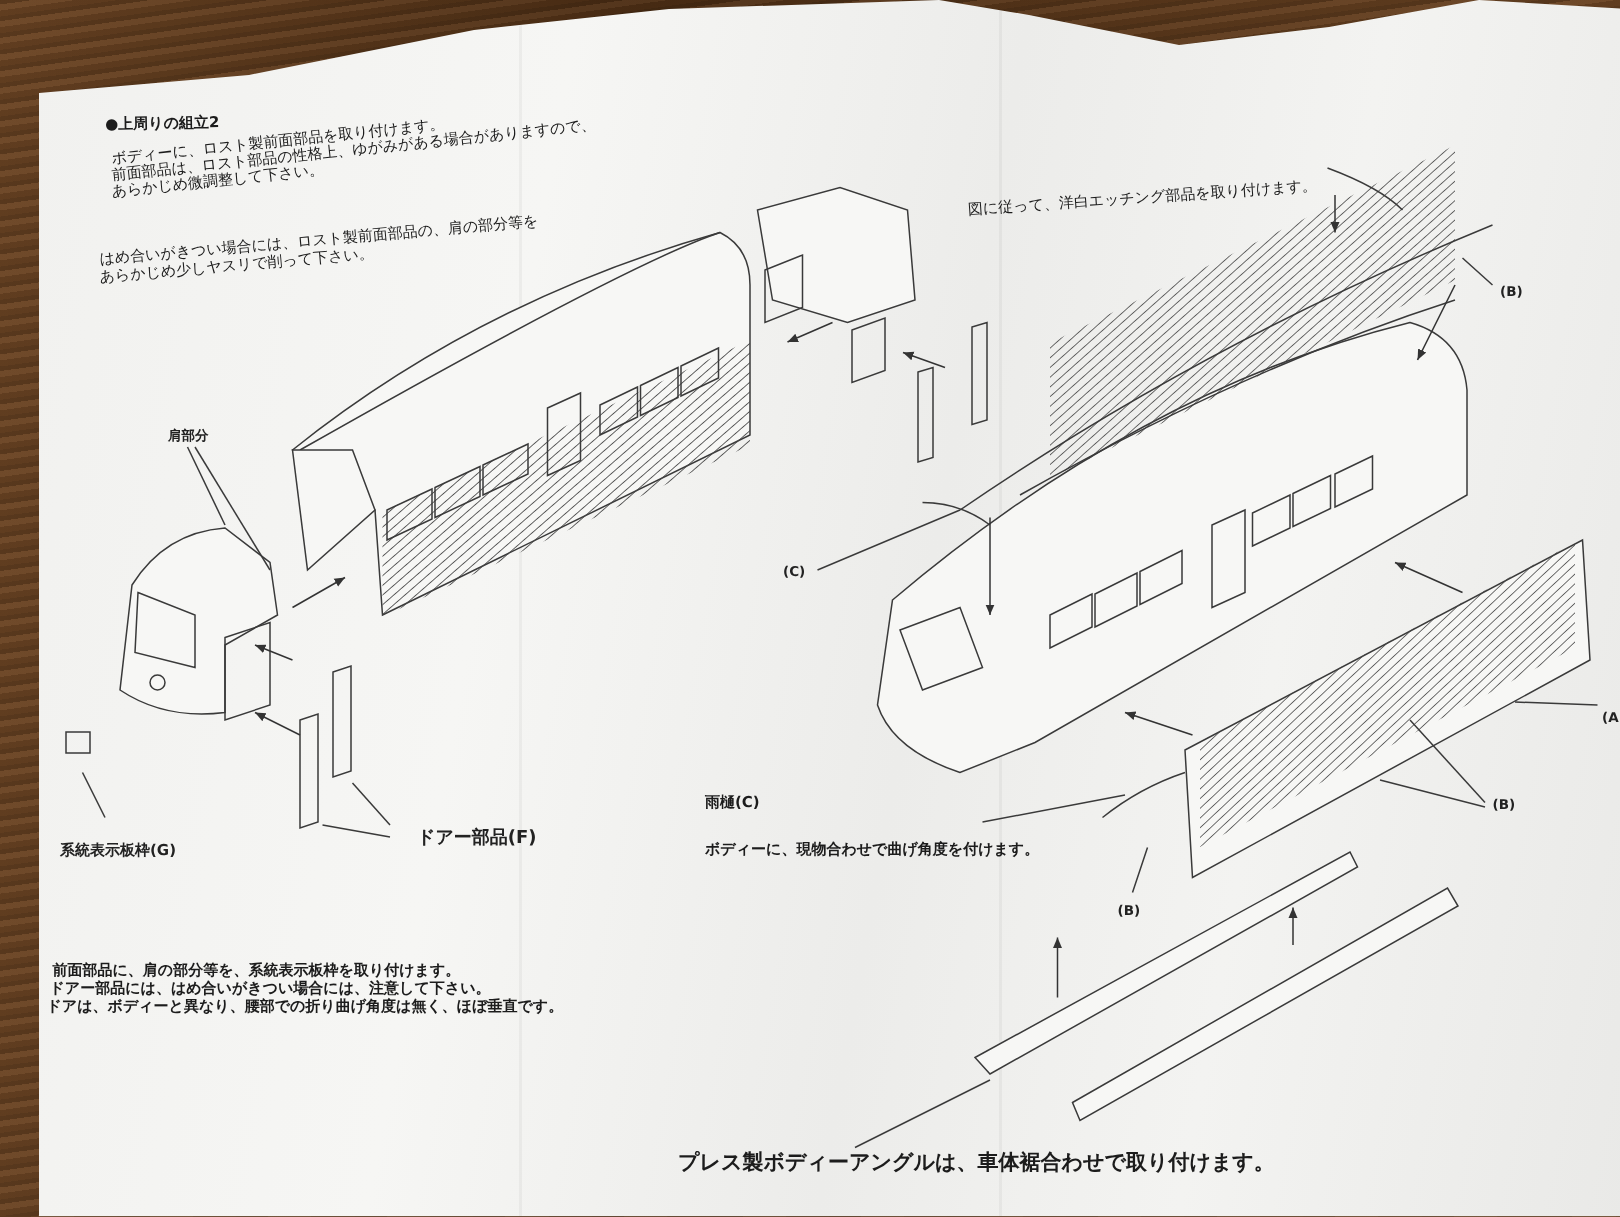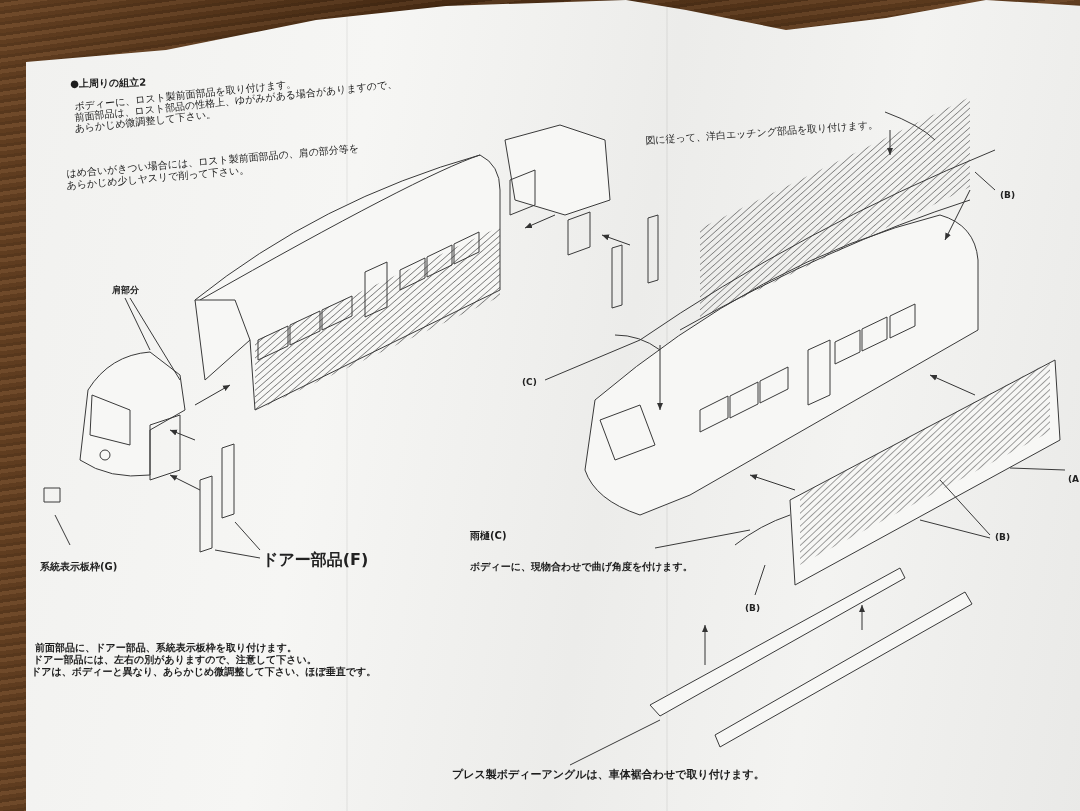--- a/index.html
+++ b/index.html
@@ -146,28 +146,28 @@
 <div class="txt" style="left:74px;top:101px;transform:rotate(-6deg)">ボディーに、ロスト製前面部品を取り付けます。</div>
 <div class="txt" style="left:74px;top:112px;transform:rotate(-6deg)">前面部品は、ロスト部品の性格上、ゆがみがある場合がありますので、</div>
 <div class="txt" style="left:74px;top:123px;transform:rotate(-6deg)">あらかじめ微調整して下さい。</div>
 <div class="txt" style="left:66px;top:168px;transform:rotate(-5deg)">はめ合いがきつい場合には、ロスト製前面部品の、肩の部分等を</div>
 <div class="txt" style="left:66px;top:180px;transform:rotate(-5deg)">あらかじめ少しヤスリで削って下さい。</div>
 
 <div class="txt" style="left:645px;top:135px;transform:rotate(-4deg)">図に従って、洋白エッチング部品を取り付けます。</div>
 
 <div class="lbl" style="left:112px;top:284px">肩部分</div>
 <div class="lbl" style="left:40px;top:560px;font-size:10px">系統表示板枠(G)</div>
-<div class="lbl" style="left:262px;top:550px;font-size:16px">ドアー部品(F)</div>
+<div class="lbl" style="left:278px;top:550px;font-size:12px">ドアー部品(F)</div>
 
 <div class="txt bold" style="left:470px;top:530px">雨樋(C)</div>
 <div class="txt bold" style="left:470px;top:561px">ボディーに、現物合わせで曲げ角度を付けます。</div>
 
 <div class="lbl" style="left:1000px;top:190px">(B)</div>
 <div class="lbl" style="left:1068px;top:474px">(A</div>
 <div class="lbl" style="left:995px;top:532px">(B)</div>
 <div class="lbl" style="left:745px;top:603px">(B)</div>
 <div class="lbl" style="left:522px;top:377px">(C)</div>
 
-<div class="txt bold" style="left:35px;top:642px">前面部品に、ドアー部品、系統表示板枠を取り付けます。</div>
-<div class="txt bold" style="left:33px;top:654px">ドアー部品には、左右の別がありますので、注意して下さい。</div>
-<div class="txt bold" style="left:31px;top:666px">ドアは、ボディーと異なり、あらかじめ微調整して下さい、ほぼ垂直です。</div>
+<div class="txt bold" style="left:35px;top:642px">前面部品に、肩の部分等を、系統表示板枠を取り付けます。</div>
+<div class="txt bold" style="left:33px;top:654px">ドアー部品には、はめ合いがきつい場合には、注意して下さい。</div>
+<div class="txt bold" style="left:31px;top:666px">ドアは、ボディーと異なり、腰部での折り曲げ角度は無く、ほぼ垂直です。</div>
 
-<div class="txt bold" style="left:452px;top:769px;font-size:11px">プレス製ボディーアングルは、車体裾合わせで取り付けます。</div>
+<div class="txt bold" style="left:452px;top:769px;font-size:14px">プレス製ボディーアングルは、車体裾合わせで取り付けます。</div>
 
 </body></html>

